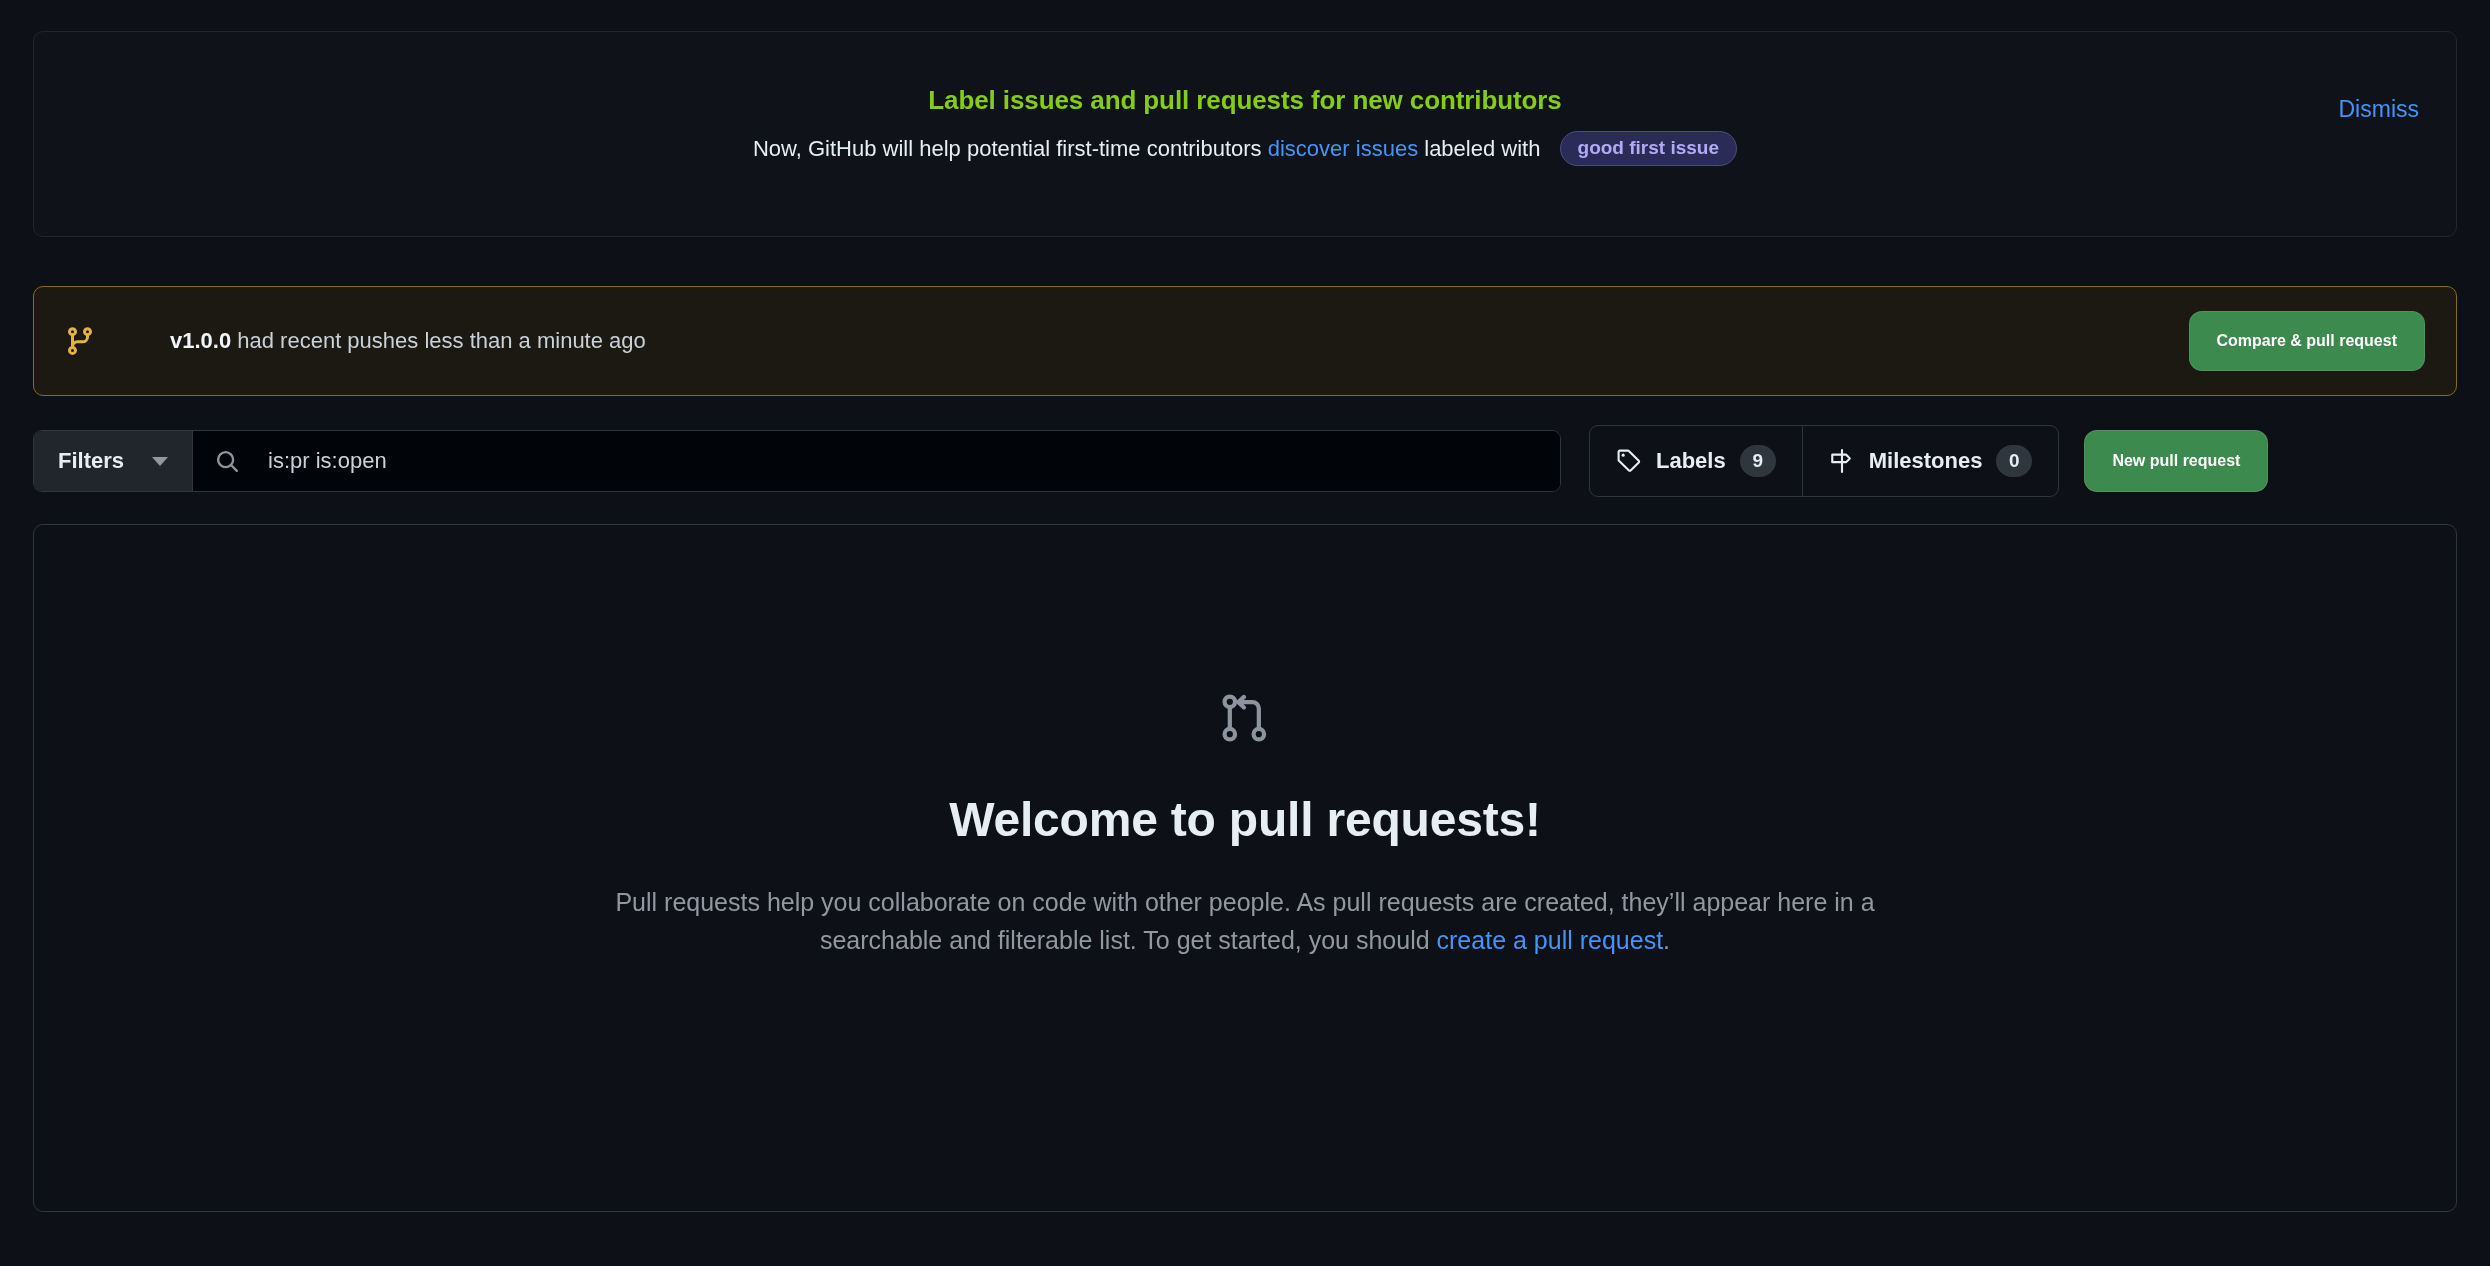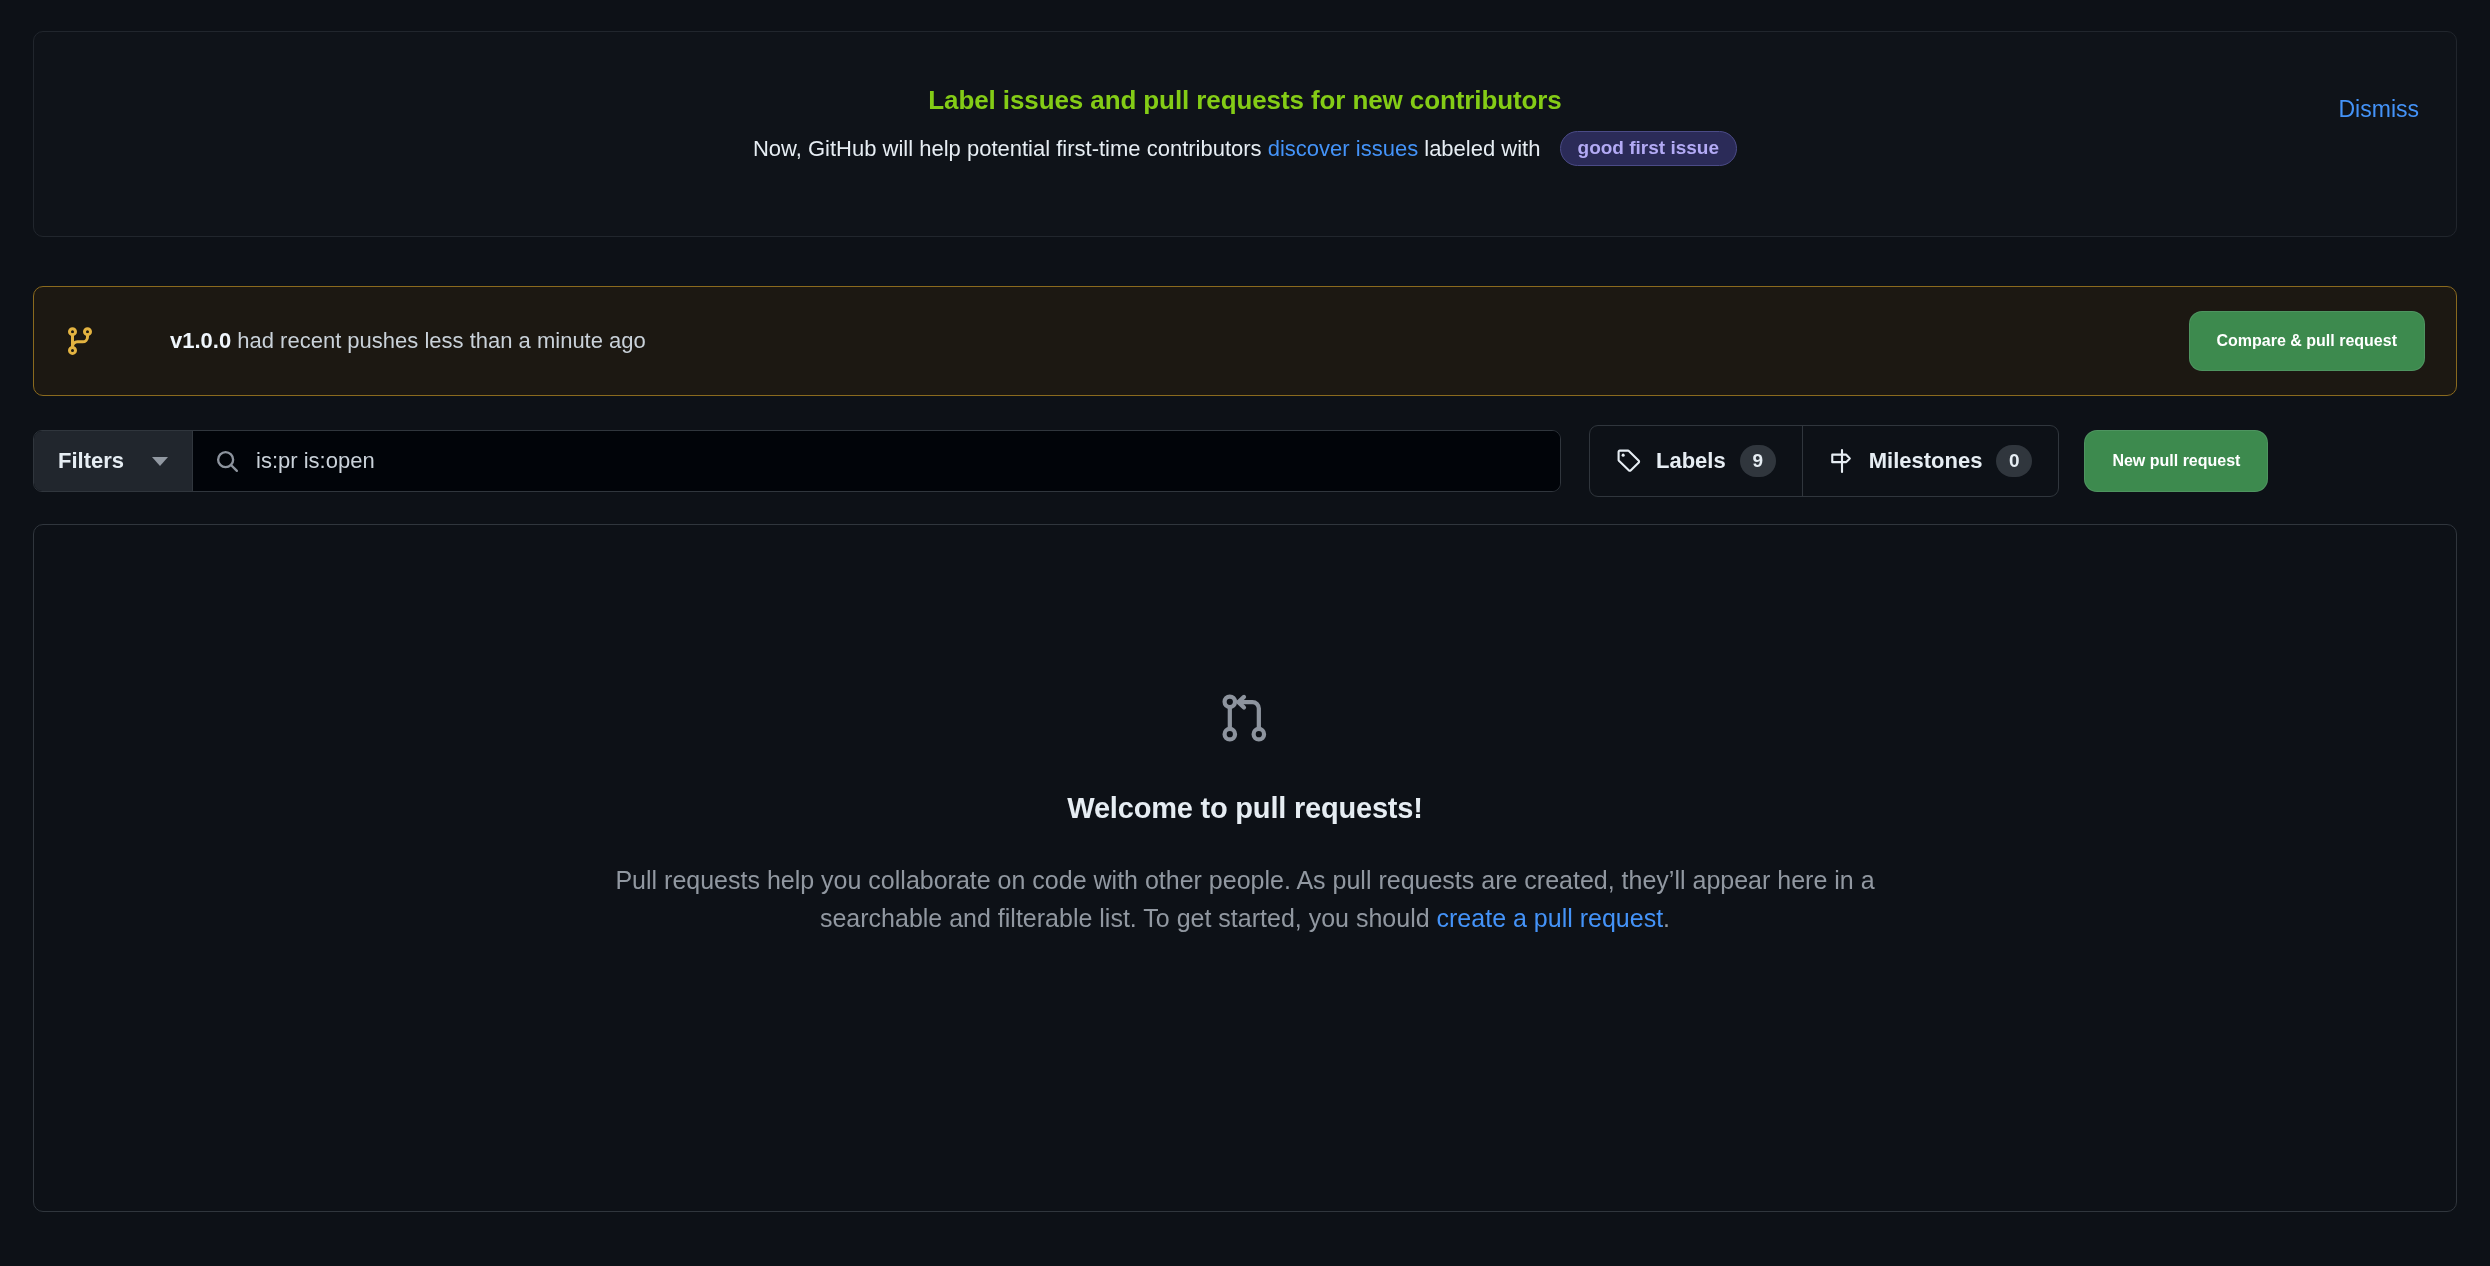--- a/index.html
+++ b/index.html
@@ -165,21 +165,21 @@
     width: 0; height: 0;
     border-left: 8px solid transparent;
     border-right: 8px solid transparent;
     border-top: 9px solid #9198a1;
     display: inline-block;
   }
   .searchbox {
     flex: 1 1 auto;
     display: flex;
     align-items: center;
-    gap: 16px;
+    gap: 28px;
     padding: 0 22px;
     background: #010409;
   }
   .searchbox input {
     flex: 1 1 auto;
     background: transparent;
     border: none;
     outline: none;
     color: #c9d1d9;
     font-size: 22px;
@@ -237,21 +237,21 @@
     border-radius: 10px;
     background: #0d1117;
     display: flex;
     flex-direction: column;
     align-items: center;
     padding-top: 166px;
   }
   .pr-icon { width: 54px; height: 54px; color: #8d949e; display:block; }
   .blank-title {
     margin-top: 47px;
-    font-size: 29px;
+    font-size: 48px;
     font-weight: 600;
     color: #e6edf3;
     letter-spacing: -0.2px;
   }
   .blank-body {
     margin-top: 36px;
     width: 1340px;
     text-align: center;
     font-size: 25px;
     line-height: 1.52;

